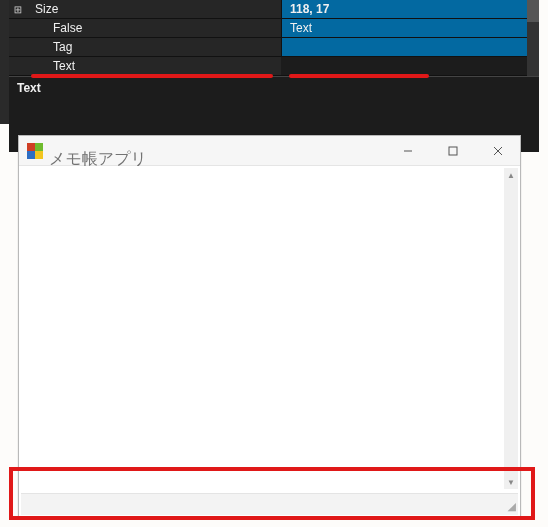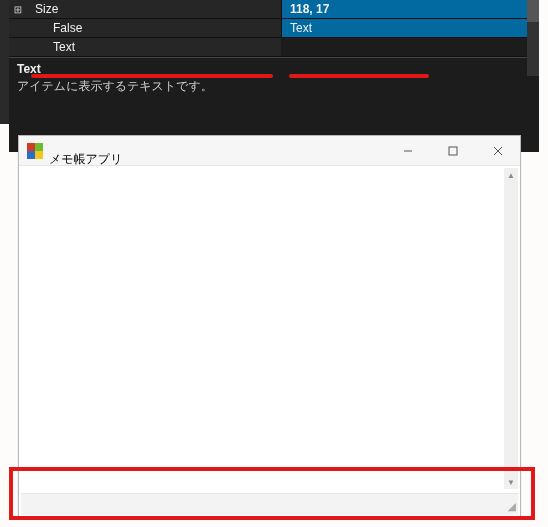--- a/index.html
+++ b/index.html
@@ -110,21 +110,21 @@
     width: 16px; height: 16px;
     margin-right: 6px;
     display: grid;
     grid-template-columns: 8px 8px;
     grid-template-rows: 8px 8px;
   }
   .app-icon > div:nth-child(1){background:#cf3e24;}
   .app-icon > div:nth-child(2){background:#6fbb2e;}
   .app-icon > div:nth-child(3){background:#2d6ec4;}
   .app-icon > div:nth-child(4){background:#f2c51f;}
-  .title-text { color: #000000; font-size: 12px; margin-top: 18px; }
+  .title-text { color: #737373; font-size: 16px; margin-top: 18px; }
   .title-spacer { flex: 1; }
   .win-btn {
     width: 45px; height: 30px;
     display: flex; align-items: center; justify-content: center;
     color: #555;
   }
   .win-btn svg { width: 10px; height: 10px; stroke: #555; stroke-width: 1; fill: none; }
   .client {
     flex: 1;
     position: relative;
@@ -186,30 +186,34 @@
       <span class="pg-name">Size</span>
       <span class="pg-value bold">118, 17</span>
     </div>
     <div class="pg-row">
       <span class="pg-expand"></span>
       <span class="pg-name indent">False</span>
       <span class="pg-value">Text</span>
     </div>
     <div class="pg-row">
       <span class="pg-expand"></span>
+      <span class="pg-name indent">Tag</span>
+      <span class="pg-value"></span>
+    </div>
+    <div class="pg-row">
+      <span class="pg-expand"></span>
       <span class="pg-name indent">Text</span>
     </div>
     <div class="red-underline l"></div>
     <div class="red-underline r"></div>
     <div class="pg-scrollbar"></div>
     <div class="pg-scrollthumb"></div>
   </div>
   <div class="pg-desc">
     <div class="pg-desc-title">Text</div>
-    <div class="pg-desc-text">アイテムに表示するテキストです。</div>
   </div>
 </div>
 
 <div class="winform">
   <div class="titlebar">
     <div class="app-icon">
       <div></div>
         <div></div>
         <div></div>
         <div></div>

